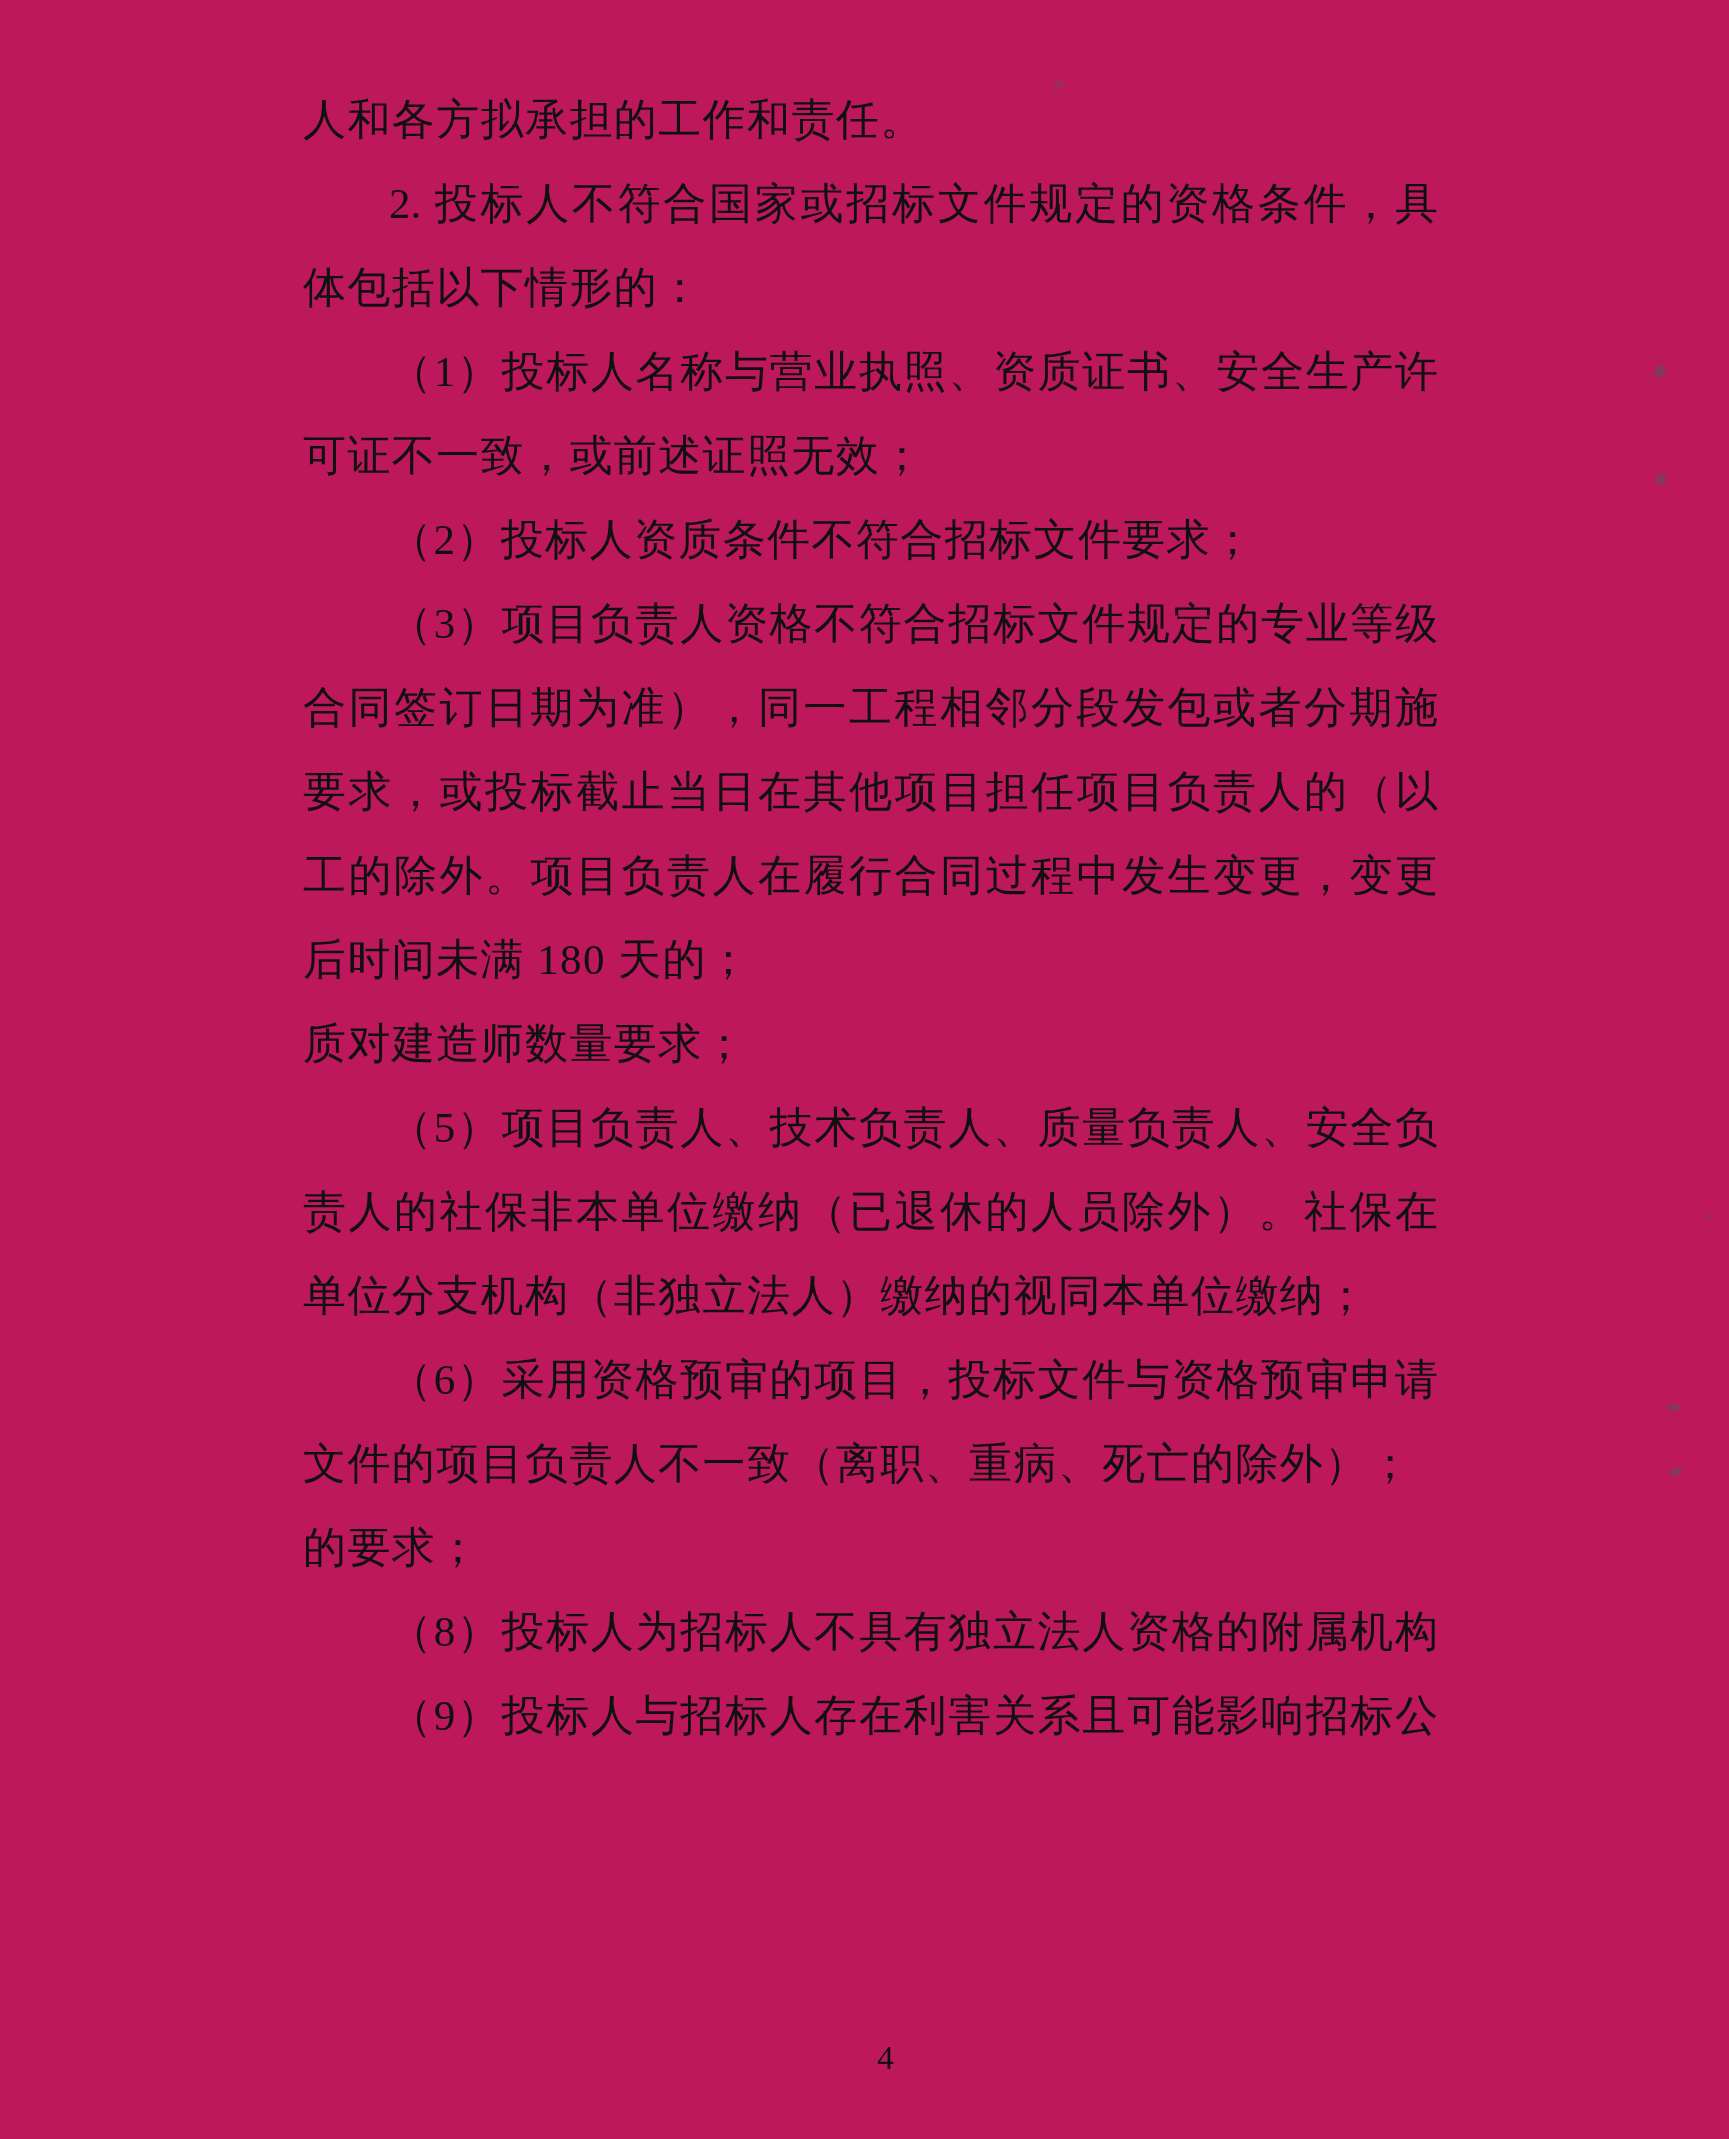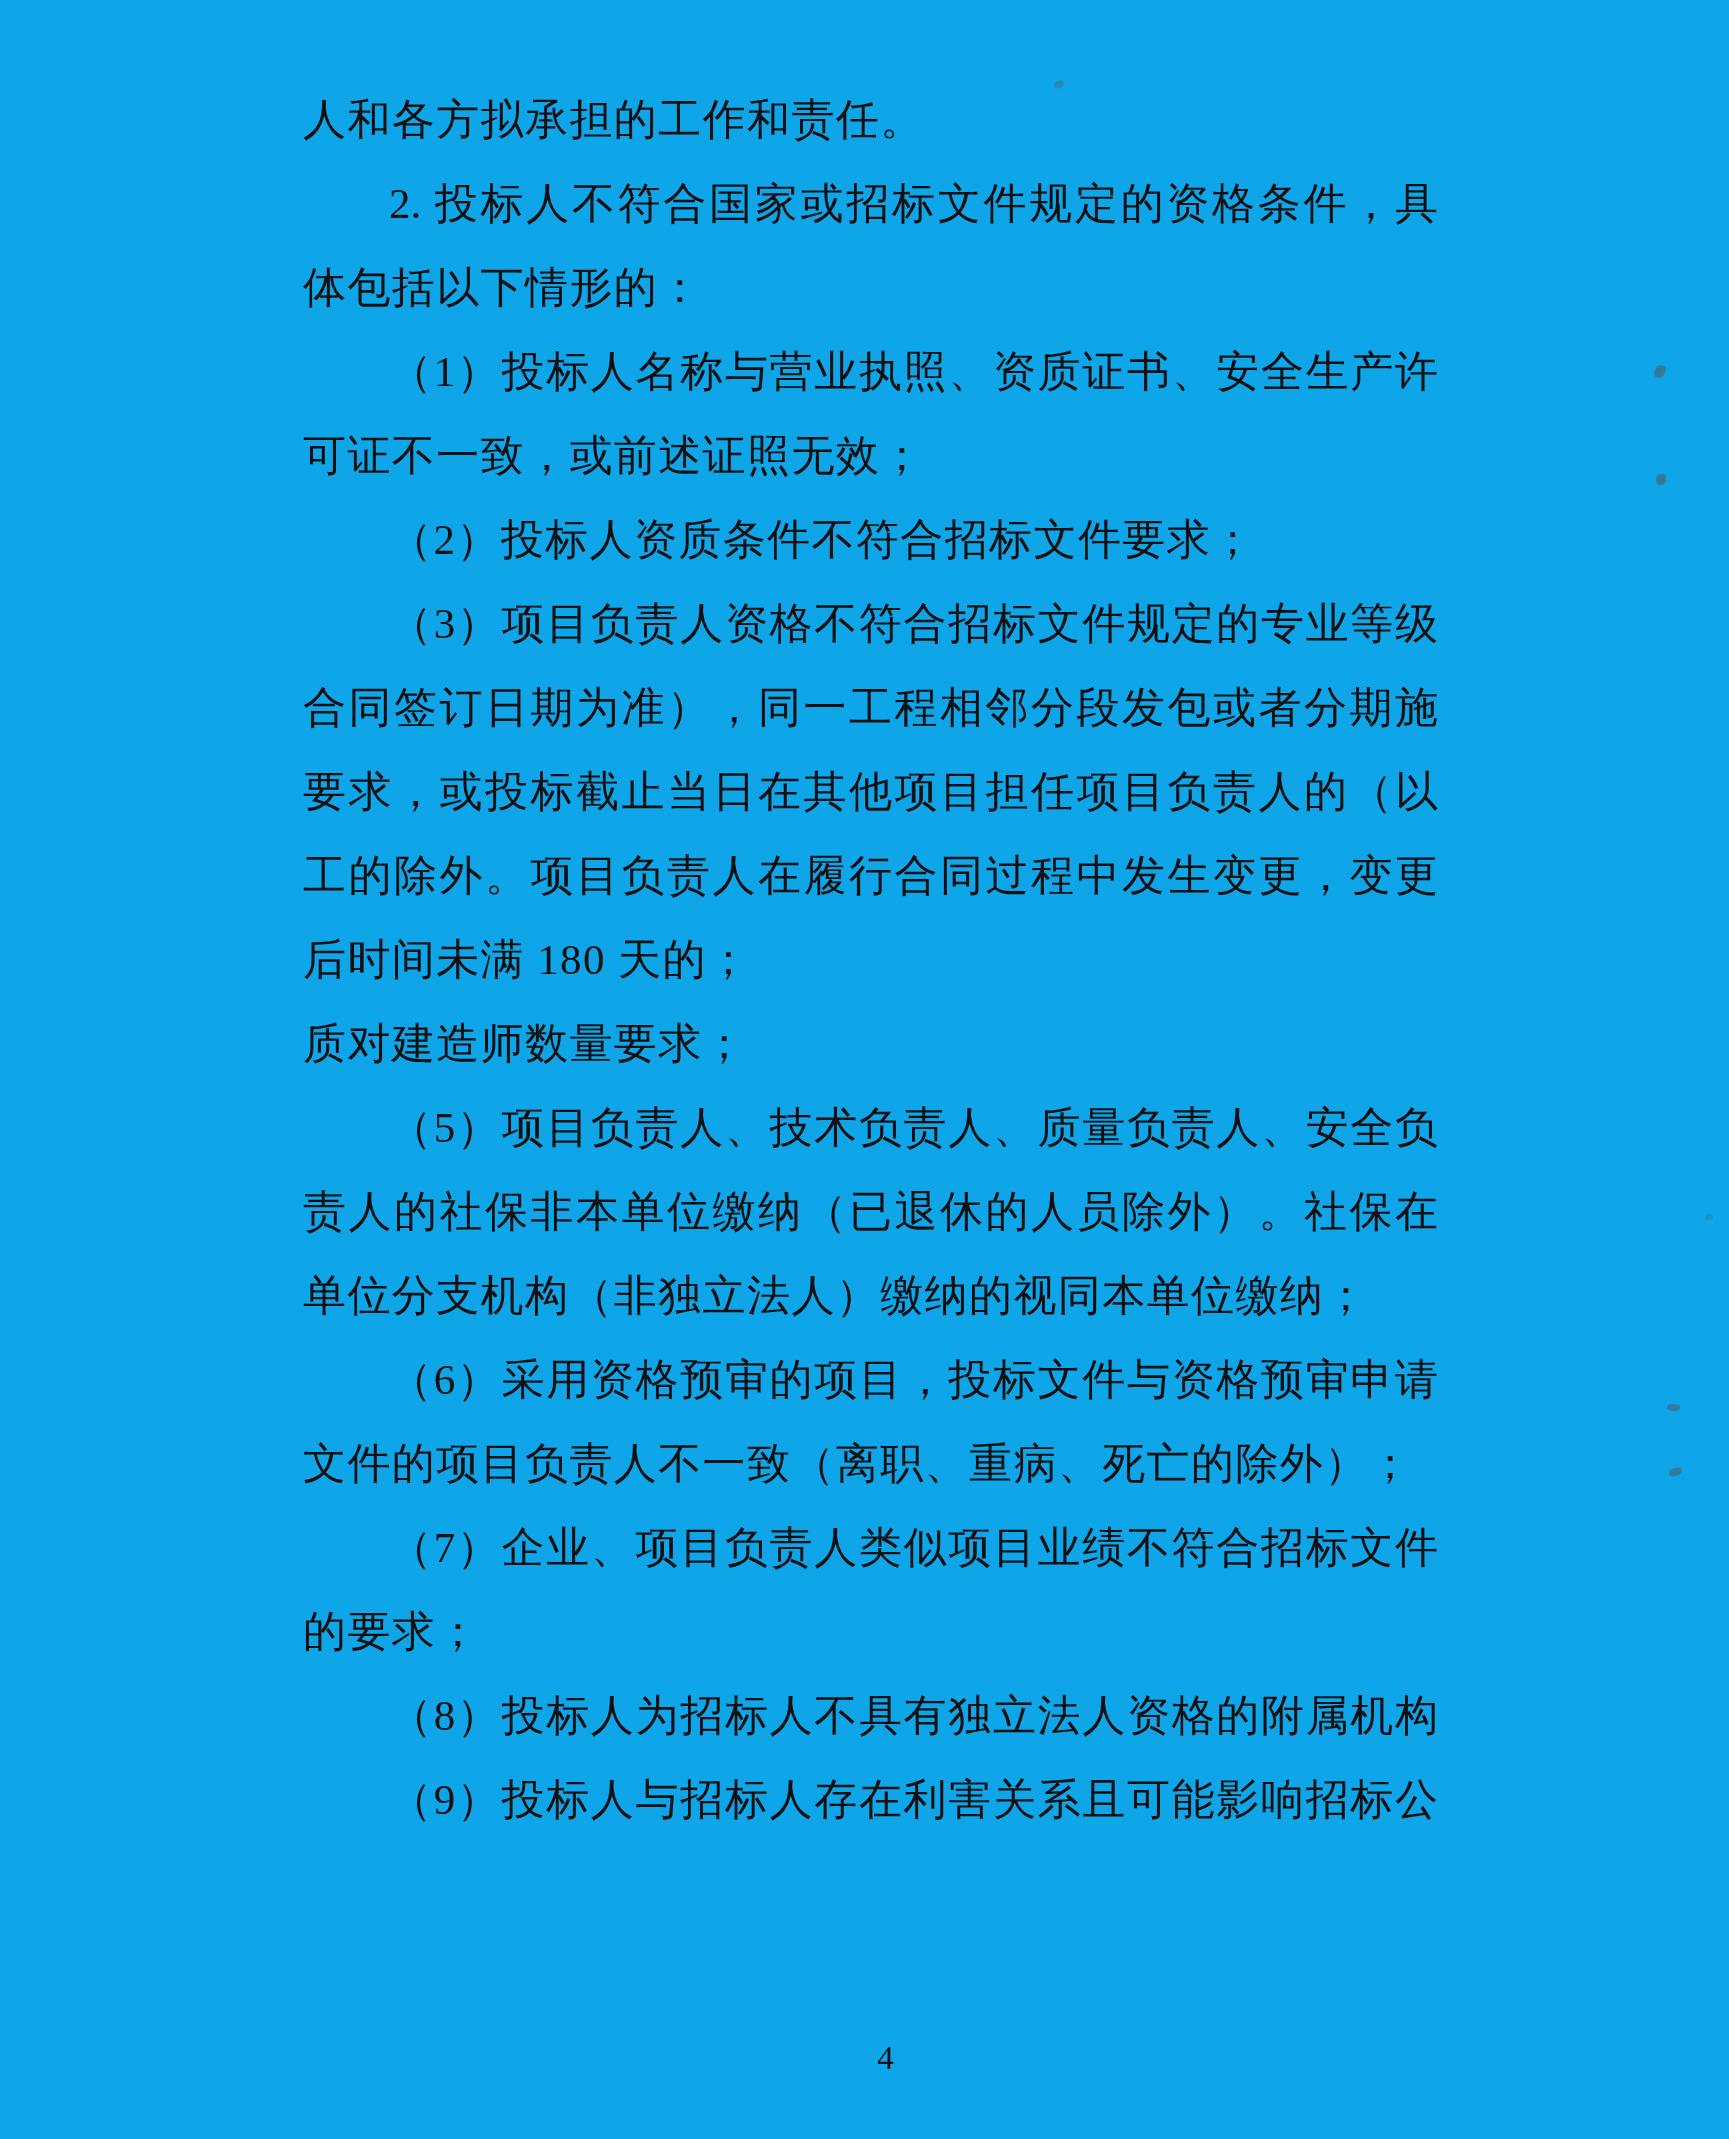--- a/index.html
+++ b/index.html
@@ -4,21 +4,21 @@
 <style>
   html, body {
     margin: 0;
     padding: 0;
     background: #e8e8e8;
   }
   .page {
     position: relative;
     width: 1729px;
     height: 2140px;
-    background: #0ea5e9;
+    background: #be185d;
     font-family: "Liberation Serif", "DejaVu Serif", serif;
     color: #101010;
     overflow: hidden;
   }
   .text-block {
     position: absolute;
     left: 303px;
     top: 78px;
     width: 1135px;
   }
@@ -81,21 +81,20 @@
     <div class="line justify">合同签订日期为准），同一工程相邻分段发包或者分期施</div>
     <div class="line justify">要求，或投标截止当日在其他项目担任项目负责人的（以</div>
     <div class="line justify">工的除外。项目负责人在履行合同过程中发生变更，变更</div>
     <div class="line">后时间未满 180 天的；</div>
     <div class="line">质对建造师数量要求；</div>
     <div class="line indent justify">（5）项目负责人、技术负责人、质量负责人、安全负</div>
     <div class="line justify">责人的社保非本单位缴纳（已退休的人员除外）。社保在</div>
     <div class="line">单位分支机构（非独立法人）缴纳的视同本单位缴纳；</div>
     <div class="line indent justify">（6）采用资格预审的项目，投标文件与资格预审申请</div>
     <div class="line">文件的项目负责人不一致（离职、重病、死亡的除外）；</div>
-    <div class="line indent justify">（7）企业、项目负责人类似项目业绩不符合招标文件</div>
     <div class="line">的要求；</div>
     <div class="line indent justify">（8）投标人为招标人不具有独立法人资格的附属机构</div>
     <div class="line indent justify">（9）投标人与招标人存在利害关系且可能影响招标公</div>
   </div>
 
   <div class="page-number">4</div>
 
   <div class="speck s1"></div>
   <div class="speck s2"></div>
   <div class="speck s3"></div>

